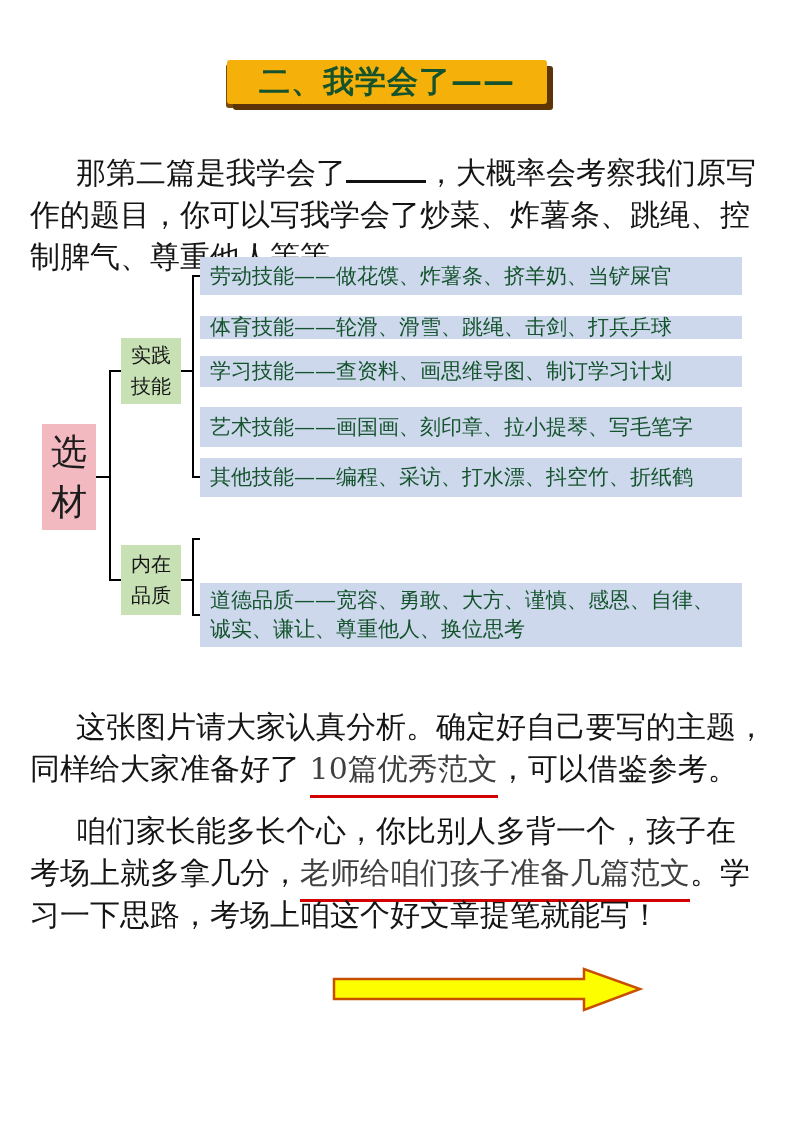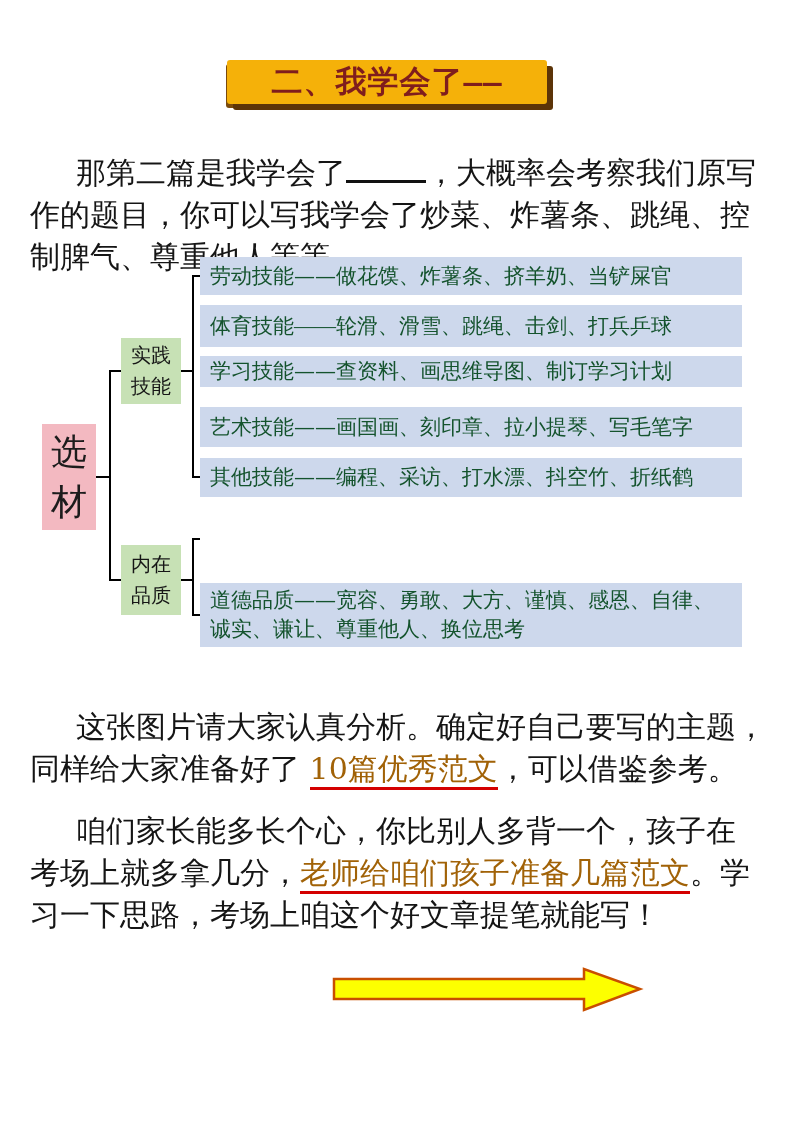--- a/index.html
+++ b/index.html
@@ -9,31 +9,31 @@
     font-family:"DejaVu Serif","Liberation Serif",serif;
     color:#141414;
   }
   
   .banner {
     position:absolute; left:227px; top:60px; width:320px; height:44px;
     background:#f5b109; border-radius:3px;
     box-shadow:6px 6px 0 #5c3408, -1px 4px 0 #7a4a0c;
     display:flex; align-items:center; justify-content:center;
   }
-  .banner-text { font-size:31px; font-weight:bold; color:#7f1d1d; letter-spacing:1px; white-space:nowrap;font-family:Liberation Mono, monospace; }
+  .banner-text { font-size:31px; font-weight:bold; color:#14532d; letter-spacing:1px; white-space:nowrap; }
   
   .para { position:absolute; left:30px; width:740px; font-size:30px; color:#151515; }
   .pline { line-height:42px; white-space:nowrap; }
   .pline.indent { padding-left:46px;margin-top:22px; }
   .blank {
     display:inline-block; width:80px; height:4px;
     border-bottom:3px solid #111; vertical-align:baseline;
   }
   .redlink {
-    color:#a16207; border-bottom:3px solid #d40000; padding-bottom:1px;
+    color:#404040; border-bottom:3px solid #d40000; padding-bottom:9px;
     cursor:pointer;
   }
   
   .diagram { position:absolute; left:0; top:252px; width:793px; height:402px; }
   .connectors { position:absolute; left:0; top:0; }
   .node {
     position:absolute; display:flex; flex-direction:column;
     align-items:center; justify-content:center; text-align:center;
   }
   .root-node {
@@ -47,21 +47,21 @@
   .branch-inner     { left:121px; top:293px; width:60px; height:70px; }
   .skill-row {
     position:absolute; left:200px; width:542px; background:#cdd8ec;
     color:#14532d; font-size:21px;
     display:flex; flex-direction:column; justify-content:center;
     box-sizing:border-box; padding:2px 10px;
   }
   .rline { line-height:29px; white-space:nowrap; }
   .rline.hang { margin-left:116px; }
   .r1 { top:5px;   height:38px; }
-  .r2 { top:53px;  height:42px;font-family:Liberation Serif, serif; }
+  .r2 { top:64px;  height:23px; }
   .r3 { top:104px; height:31px; }
   .r4 { top:155px; height:40px; }
   .r5 { top:206px; height:39px; }
   .r6 { top:256px; height:62px; }
   .r7 { top:331px; height:64px; }
   
   .arrow-wrap { position:absolute; left:332px; top:966px; width:312px; height:48px; }
 </style>
 </head>
 <body>

